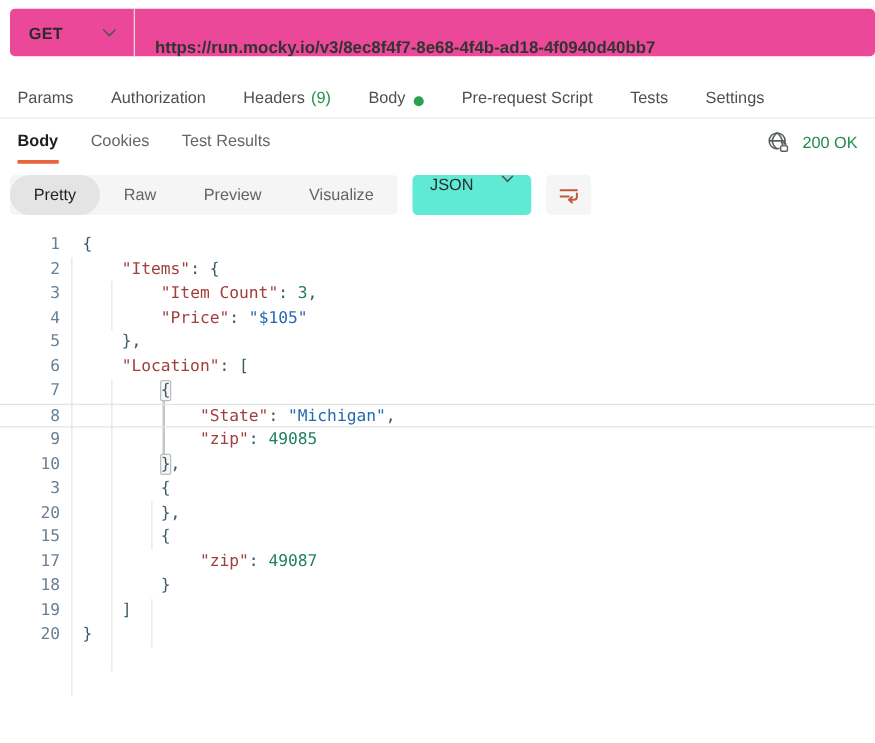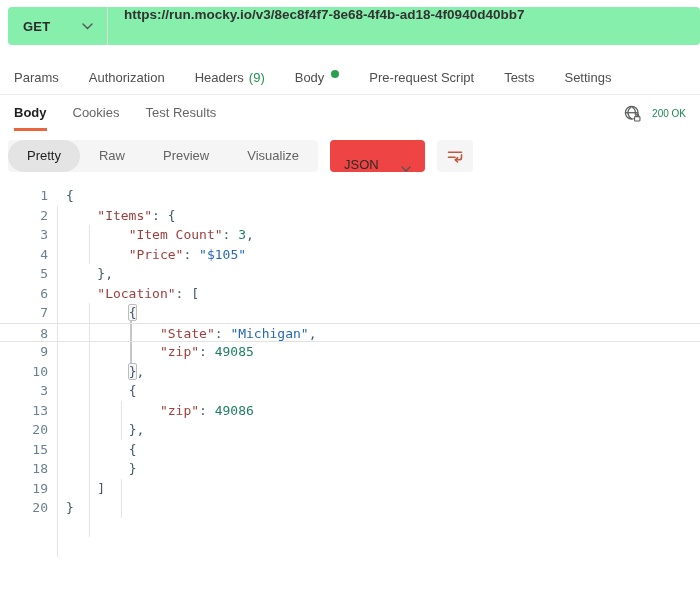--- a/index.html
+++ b/index.html
@@ -1,54 +1,54 @@
 <!DOCTYPE html>
 <html><head>
 <meta charset="utf-8">
 <style>
   * { margin:0; padding:0; box-sizing:border-box; }
   html,body { width:700px; height:594px; background:#ffffff; overflow:hidden;
               font-family:"Liberation Sans", sans-serif; position:relative; }
 
   
   .request-bar { position:absolute; left:8px; right:0; top:7px; height:38px;
-                 background:#86efac; border-radius:4px; display:flex; align-items:flex-start; }
+                 background:#ec4899; border-radius:4px; display:flex; align-items:flex-end; }
   .method-select { width:100px; height:100%; display:flex; align-items:center;
                    justify-content:space-between; padding:0 14px 0 15px;
                    border-right:1px solid #dcdcdc; cursor:pointer; }
   .method-label { font-size:13px; font-weight:700; color:#2b2b2b; letter-spacing:.2px; }
   .url-field { flex:1; padding:0 16px; font-size:13.5px; color:#333;
                white-space:nowrap; overflow:hidden;font-weight:bold; }
 
   
   .req-tabs { position:absolute; top:61px; left:0; right:0; height:34px;
               display:flex; align-items:center; padding-left:14px; gap:30px;
               border-bottom:1px solid #ececec; }
-  .req-tab { font-size:13px; color:#4f4f4f; display:flex; align-items:flex-start; cursor:pointer; }
+  .req-tab { font-size:13px; color:#4f4f4f; display:flex; align-items:flex-end; cursor:pointer; }
   .tab-count { color:#23914f; margin-left:5px; }
   .green-dot { width:8px; height:8px; border-radius:50%; background:#2ba04f;
                display:inline-block; margin-left:7px; }
 
   
   .resp-row { position:absolute; top:101px; left:0; right:0; height:32px;
               display:flex; align-items:flex-start; padding:0 14px; }
   .resp-tabs { display:flex; gap:26px; }
   .resp-tab { font-size:13px; color:#666; padding:4px 0 8px; cursor:pointer; }
   .resp-tab.active { color:#1e1e1e; font-weight:700;
                      border-bottom:3px solid #e8653e; }
   .resp-meta { margin-left:auto; display:flex; align-items:center; gap:10px; padding-top:3px; }
-  .status-text { font-size:10px; color:#1f8950; }
+  .status-text { font-size:13px; color:#1f8950; }
 
   
   .view-bar { position:absolute; top:140px; left:8px; height:32px; display:flex; gap:12px; }
   .segmented { display:flex; background:#f5f5f5; border-radius:4px; }
   .segment { padding:0 19px; line-height:32px; font-size:13px; color:#636363;
              border-radius:16px; cursor:pointer; }
   .segment.active { background:#e4e4e4; color:#1f1f1f; }
-  .json-select { display:flex; align-items:flex-end; gap:22px; background:#ef4444;
+  .json-select { display:flex; align-items:flex-start; gap:22px; background:#5eead4;
                  border-radius:4px; padding:0 14px; font-size:13px; color:#2b2b2b; cursor:pointer; }
   .wrap-btn { width:36px; display:flex; align-items:center; justify-content:center;
               background:#f5f5f5; border-radius:4px; cursor:pointer; }
 
   
   .editor { position:absolute; top:186px; left:0; right:0; height:392px;
             font-family:"DejaVu Sans Mono","Liberation Mono",monospace;
             font-size:13px; line-height:19.5px; }
   .editor-guides { position:absolute; inset:0; z-index:0; }
   .guide { position:absolute; width:1px; background:#e6e6e6; }
@@ -198,32 +198,32 @@
       </div>
       <div class="line">
         <span class="ln">10</span>
         <span class="code"><span class="tk-w">        </span><span class="tk-b">}</span><span class="tk-p">,</span></span>
       </div>
       <div class="line">
         <span class="ln">3</span>
         <span class="code"><span class="tk-w">        </span><span class="tk-p">{</span></span>
       </div>
       <div class="line">
-        <span class="ln">13</span>
-        <span class="code"><span class="tk-w">            </span><span class="tk-k">"zip"</span><span class="tk-p">: </span><span class="tk-n">49086</span></span>
-      </div>
-      <div class="line">
         <span class="ln">20</span>
         <span class="code"><span class="tk-w">        </span><span class="tk-p">},</span></span>
       </div>
       <div class="line">
         <span class="ln">15</span>
         <span class="code"><span class="tk-w">        </span><span class="tk-p">{</span></span>
       </div>
       <div class="line">
+        <span class="ln">17</span>
+        <span class="code"><span class="tk-w">            </span><span class="tk-k">"zip"</span><span class="tk-p">: </span><span class="tk-n">49087</span></span>
+      </div>
+      <div class="line">
         <span class="ln">18</span>
         <span class="code"><span class="tk-w">        </span><span class="tk-p">}</span></span>
       </div>
       <div class="line">
         <span class="ln">19</span>
         <span class="code"><span class="tk-w">    </span><span class="tk-p">]</span></span>
       </div>
       <div class="line">
         <span class="ln">20</span>
         <span class="code"><span class="tk-p">}</span></span>

